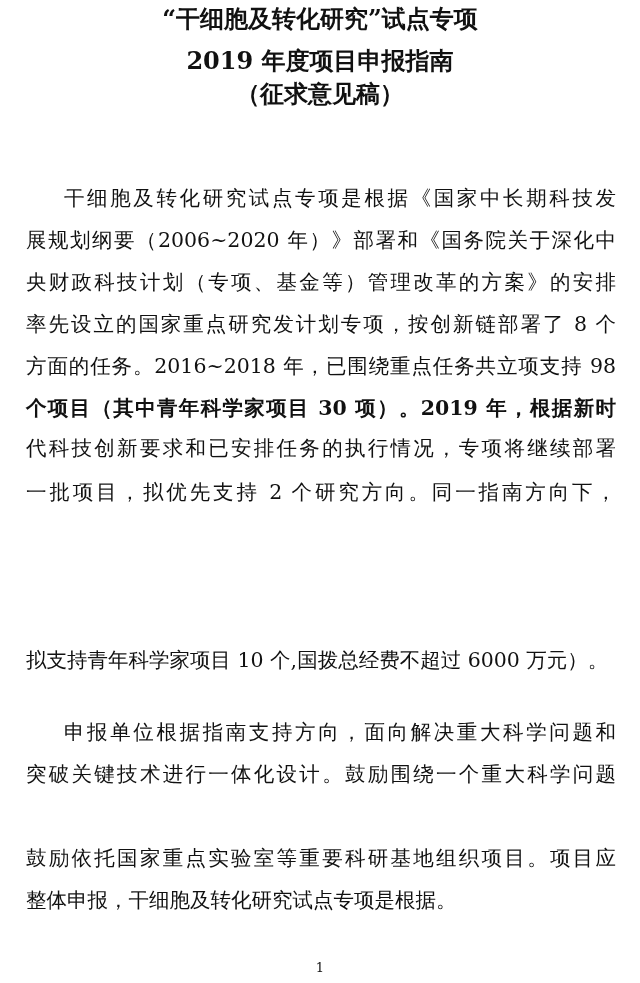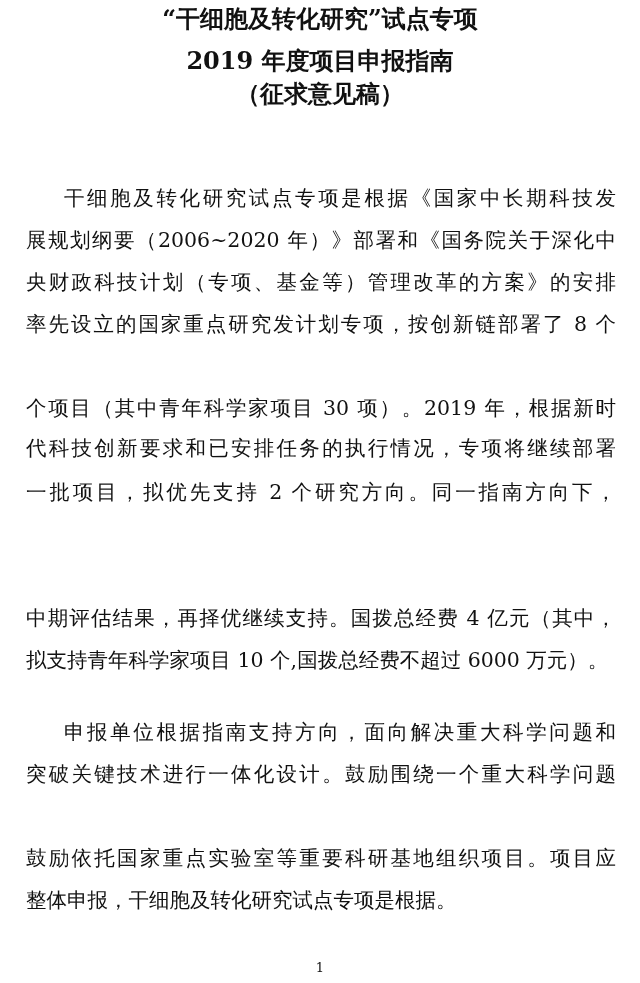--- a/index.html
+++ b/index.html
@@ -65,24 +65,24 @@
 <div class="page">
 
   <div class="title-line" style="top:4px;">“干细胞及转化研究”试点专项</div>
   <div class="title-line" style="top:46px;">2019 年度项目申报指南</div>
   <div class="title-line" style="top:79px;">（征求意见稿）</div>
 
   <div class="body-line indent" style="top:184px;">干细胞及转化研究试点专项是根据《国家中长期科技发</div>
   <div class="body-line" style="top:226px;">展规划纲要（2006~2020 年）》部署和《国务院关于深化中</div>
   <div class="body-line" style="top:268px;">央财政科技计划（专项、基金等）管理改革的方案》的安排</div>
   <div class="body-line" style="top:310px;">率先设立的国家重点研究发计划专项，按创新链部署了 8 个</div>
-  <div class="body-line" style="top:394px;">个项目（其中青年科学家项目 30 项）。2019 年，根据新时</div>
+  <div class="body-line" style="top:352px;">方面的任务。2016~2018 年，已围绕重点任务共立项支持 98</div>
+  <div class="body-line" style="top:394px;font-weight:bold;">个项目（其中青年科学家项目 30 项）。2019 年，根据新时</div>
   <div class="body-line" style="top:436px;font-family:Liberation Mono, monospace;">代科技创新要求和已安排任务的执行情况，专项将继续部署</div>
   <div class="body-line" style="top:478px;">一批项目，拟优先支持 2 个研究方向。同一指南方向下，</div>
-  <div class="body-line" style="top:604px;">中期评估结果，再择优继续支持。国拨总经费 4 亿元（其中，</div>
   <div class="body-line last" style="top:646px;">拟支持青年科学家项目 10 个,国拨总经费不超过 6000 万元）。</div>
 
   <div class="body-line indent" style="top:718px;">申报单位根据指南支持方向，面向解决重大科学问题和</div>
   <div class="body-line" style="top:760px;">突破关键技术进行一体化设计。鼓励围绕一个重大科学问题</div>
   <div class="body-line" style="top:844px;">鼓励依托国家重点实验室等重要科研基地组织项目。项目应</div>
   <div class="body-line last" style="top:886px;">整体申报，干细胞及转化研究试点专项是根据。</div>
 
   <div class="page-number">1</div>
 </div>
 

